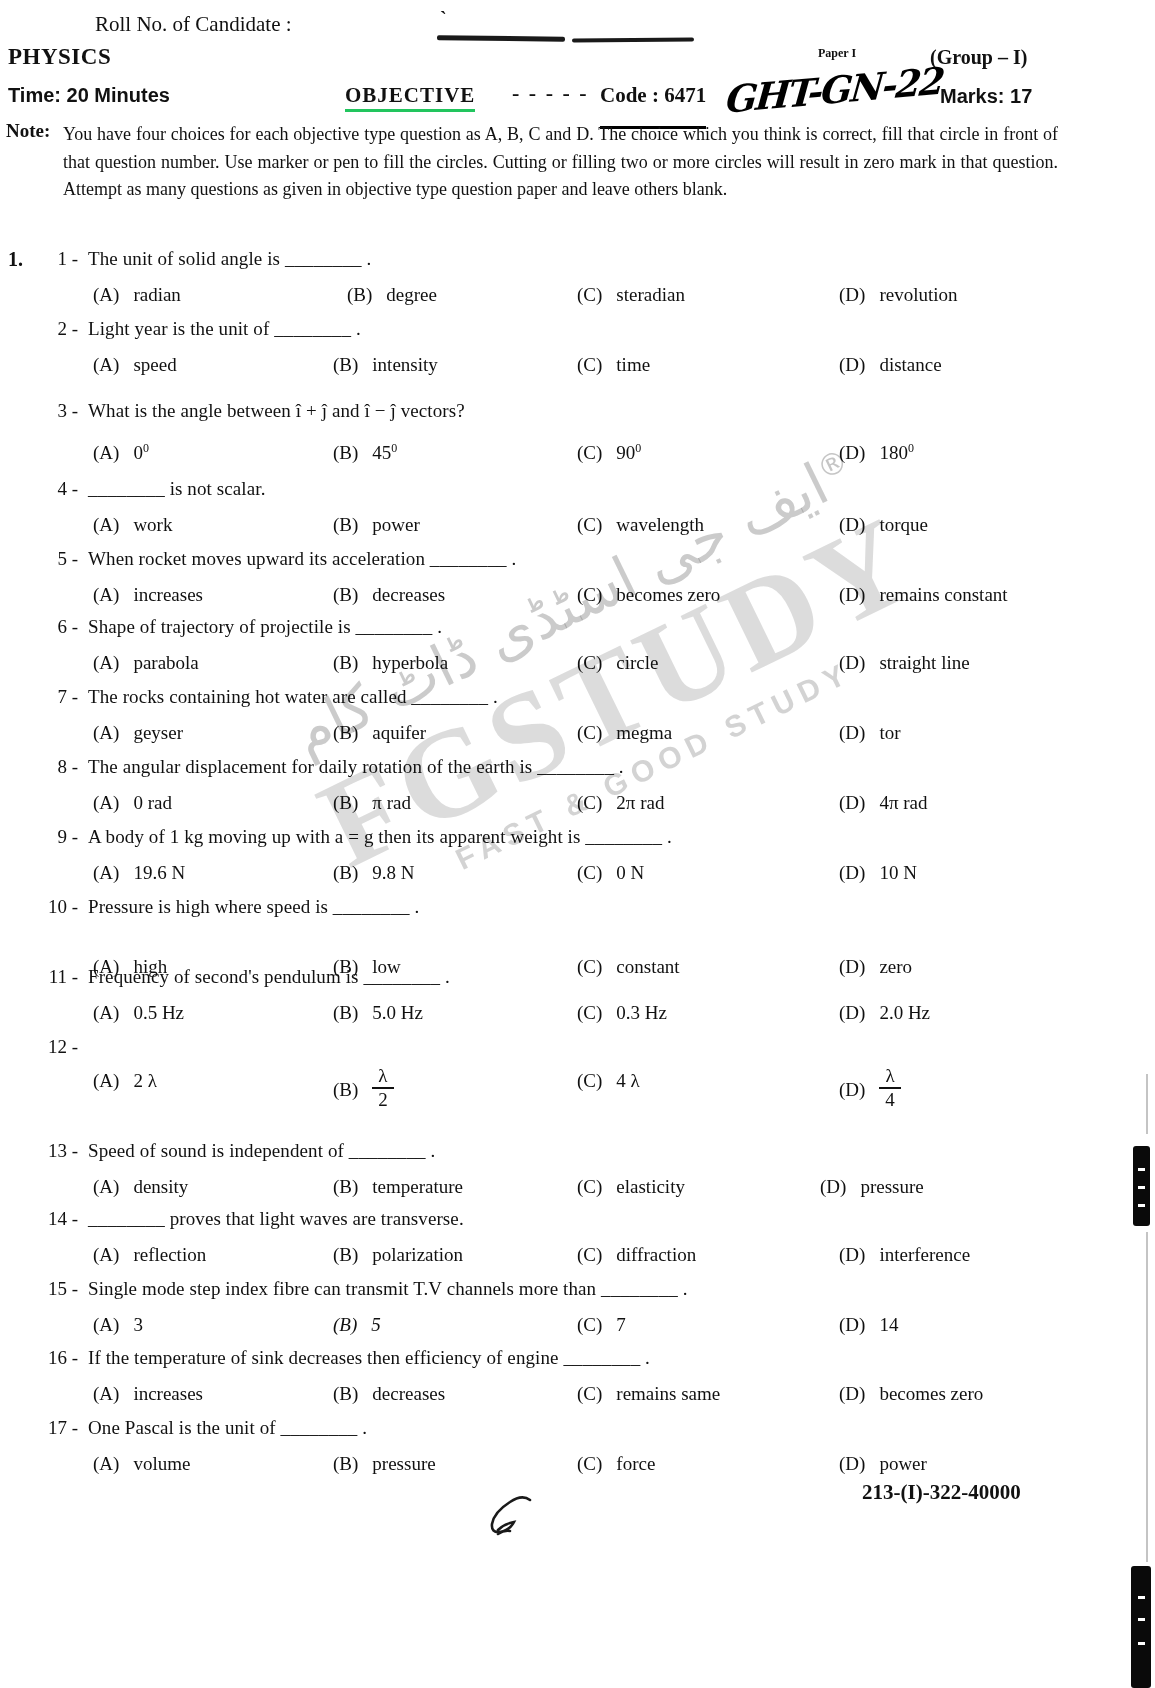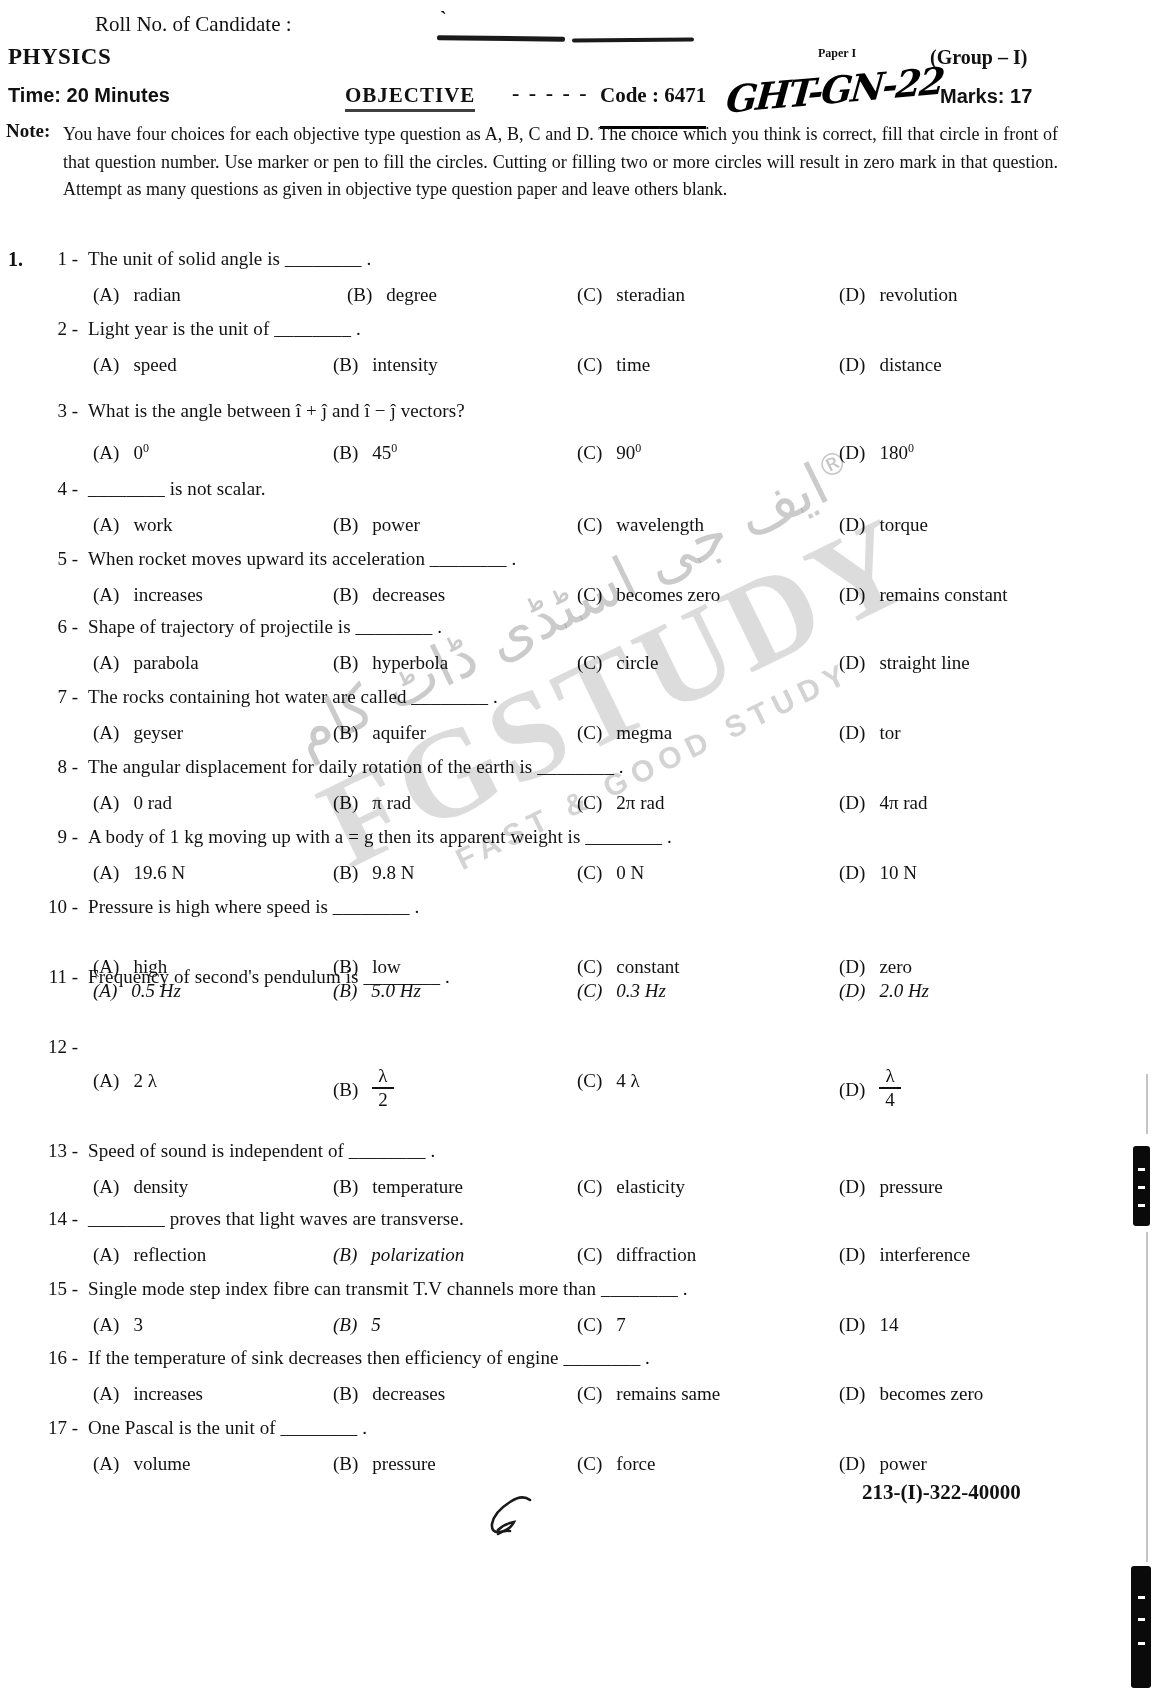--- a/index.html
+++ b/index.html
@@ -17,21 +17,21 @@
   #roll-label{left:95px;top:12px;font-size:21px;}
   #roll-tick{left:440px;top:8px;font-size:20px;font-weight:bold;}
   .roll-line{background:#1a1a1a;height:5px;border-radius:2px;}
   #roll-line-a{left:437px;top:36px;width:128px;transform:rotate(.6deg);}
   #roll-line-b{left:572px;top:38px;width:122px;height:4px;transform:rotate(-.4deg);}
   #subject{left:8px;top:44px;font-size:23px;font-weight:bold;letter-spacing:.5px;}
   #exam-line{left:300px;top:46px;font-size:20px;font-weight:bold;}
   #paper-no{left:818px;top:46px;font-size:12px;font-weight:bold;}
   #group{left:930px;top:46px;font-size:20px;font-weight:bold;}
   #time{left:8px;top:84px;font-size:20px;font-weight:bold;font-family:"Liberation Sans",sans-serif;}
-  #objective{left:345px;top:83px;font-size:21px;font-weight:bold;letter-spacing:1px;border-bottom:3px solid #404040;padding-bottom:1px;}
+  #objective{left:345px;top:83px;font-size:21px;font-weight:bold;letter-spacing:1px;border-bottom:3px solid #22c55e;padding-bottom:1px;}
   #obj-dashes{left:512px;top:80px;font-size:22px;font-weight:bold;letter-spacing:2px;}
   #code{left:600px;top:83px;font-size:21px;font-weight:bold;border-bottom:3px solid #000;padding-bottom:18px;}
   #handwritten{left:726px;top:68px;font-size:37px;font-weight:bold;font-style:italic;
     font-family:"DejaVu Serif",serif;transform:rotate(-5deg) skewX(-10deg);letter-spacing:-2px;color:#000;}
   #marks{left:940px;top:85px;font-size:20px;font-weight:bold;font-family:"Liberation Sans",sans-serif;}
   #note-label{left:6px;top:120px;font-size:19px;font-weight:bold;}
   #note-text{left:63px;top:121px;width:995px;font-size:18px;line-height:27.5px;text-align:justify;}
   #section-num{left:8px;top:0;font-size:20px;font-weight:bold;}
   
   .stem-row,.opts-row{position:absolute;left:0;width:1120px;height:34px;}
@@ -192,21 +192,21 @@
       <div class="opts-row" style="top: 956px;">
         <span class="opt" style="left: 93px;"><span class="letter">(A)</span><span>high</span></span>
         <span class="opt" style="left: 333px;"><span class="letter">(B)</span><span>low</span></span>
         <span class="opt" style="left: 577px;"><span class="letter">(C)</span><span>constant</span></span>
         <span class="opt" style="left: 839px;"><span class="letter">(D)</span><span>zero</span></span>
       </div>
       <div class="stem-row" style="top: 966px;">
         <span class="q-num">11 -</span>
         <span class="q-stem">Frequency of second's pendulum is ________ .</span>
       </div>
-      <div class="opts-row" style="top: 980px; font-style: italic;">
+      <div class="opts-row" style="top: 1002px;">
         <span class="opt" style="left: 93px;"><span class="letter">(A)</span><span>0.5 Hz</span></span>
         <span class="opt" style="left: 333px;"><span class="letter">(B)</span><span>5.0 Hz</span></span>
         <span class="opt" style="left: 577px;"><span class="letter">(C)</span><span>0.3 Hz</span></span>
         <span class="opt" style="left: 839px;"><span class="letter">(D)</span><span>2.0 Hz</span></span>
       </div>
       <div class="stem-row" style="top: 1036px;">
         <span class="q-num">12 -</span>
       </div>
       <div class="opts-row" style="top: 1070px;">
         <span class="opt" style="left: 93px;"><span class="letter">(A)</span><span>2 λ</span></span>
@@ -215,29 +215,29 @@
         <span class="opt" style="left: 839px;"><span class="letter">(D)</span><span class="frac"><span class="fnum">λ</span><span class="fden">4</span></span></span>
       </div>
       <div class="stem-row" style="top: 1140px;">
         <span class="q-num">13 -</span>
         <span class="q-stem">Speed of sound is independent of ________ .</span>
       </div>
       <div class="opts-row" style="top: 1176px;">
         <span class="opt" style="left: 93px;"><span class="letter">(A)</span><span>density</span></span>
         <span class="opt" style="left: 333px;"><span class="letter">(B)</span><span>temperature</span></span>
         <span class="opt" style="left: 577px;"><span class="letter">(C)</span><span>elasticity</span></span>
-        <span class="opt" style="left: 839px;"><span class="letter">(D)</span><span>pressure</span></span>
+        <span class="opt" style="left: 820px;"><span class="letter">(D)</span><span>pressure</span></span>
       </div>
       <div class="stem-row" style="top: 1208px;">
         <span class="q-num">14 -</span>
         <span class="q-stem">________ proves that light waves are transverse.</span>
       </div>
       <div class="opts-row" style="top: 1244px;">
         <span class="opt" style="left: 93px;"><span class="letter">(A)</span><span>reflection</span></span>
-        <span class="opt" style="left: 333px; font-style: italic;"><span class="letter">(B)</span><span>polarization</span></span>
+        <span class="opt" style="left: 333px;"><span class="letter">(B)</span><span>polarization</span></span>
         <span class="opt" style="left: 577px;"><span class="letter">(C)</span><span>diffraction</span></span>
         <span class="opt" style="left: 839px;"><span class="letter">(D)</span><span>interference</span></span>
       </div>
       <div class="stem-row" style="top: 1278px;">
         <span class="q-num">15 -</span>
         <span class="q-stem">Single mode step index fibre can transmit T.V channels more than ________ .</span>
       </div>
       <div class="opts-row" style="top: 1314px;">
         <span class="opt" style="left: 93px;"><span class="letter">(A)</span><span>3</span></span>
         <span class="opt" style="left: 333px; font-style: italic;"><span class="letter">(B)</span><span>5</span></span>

